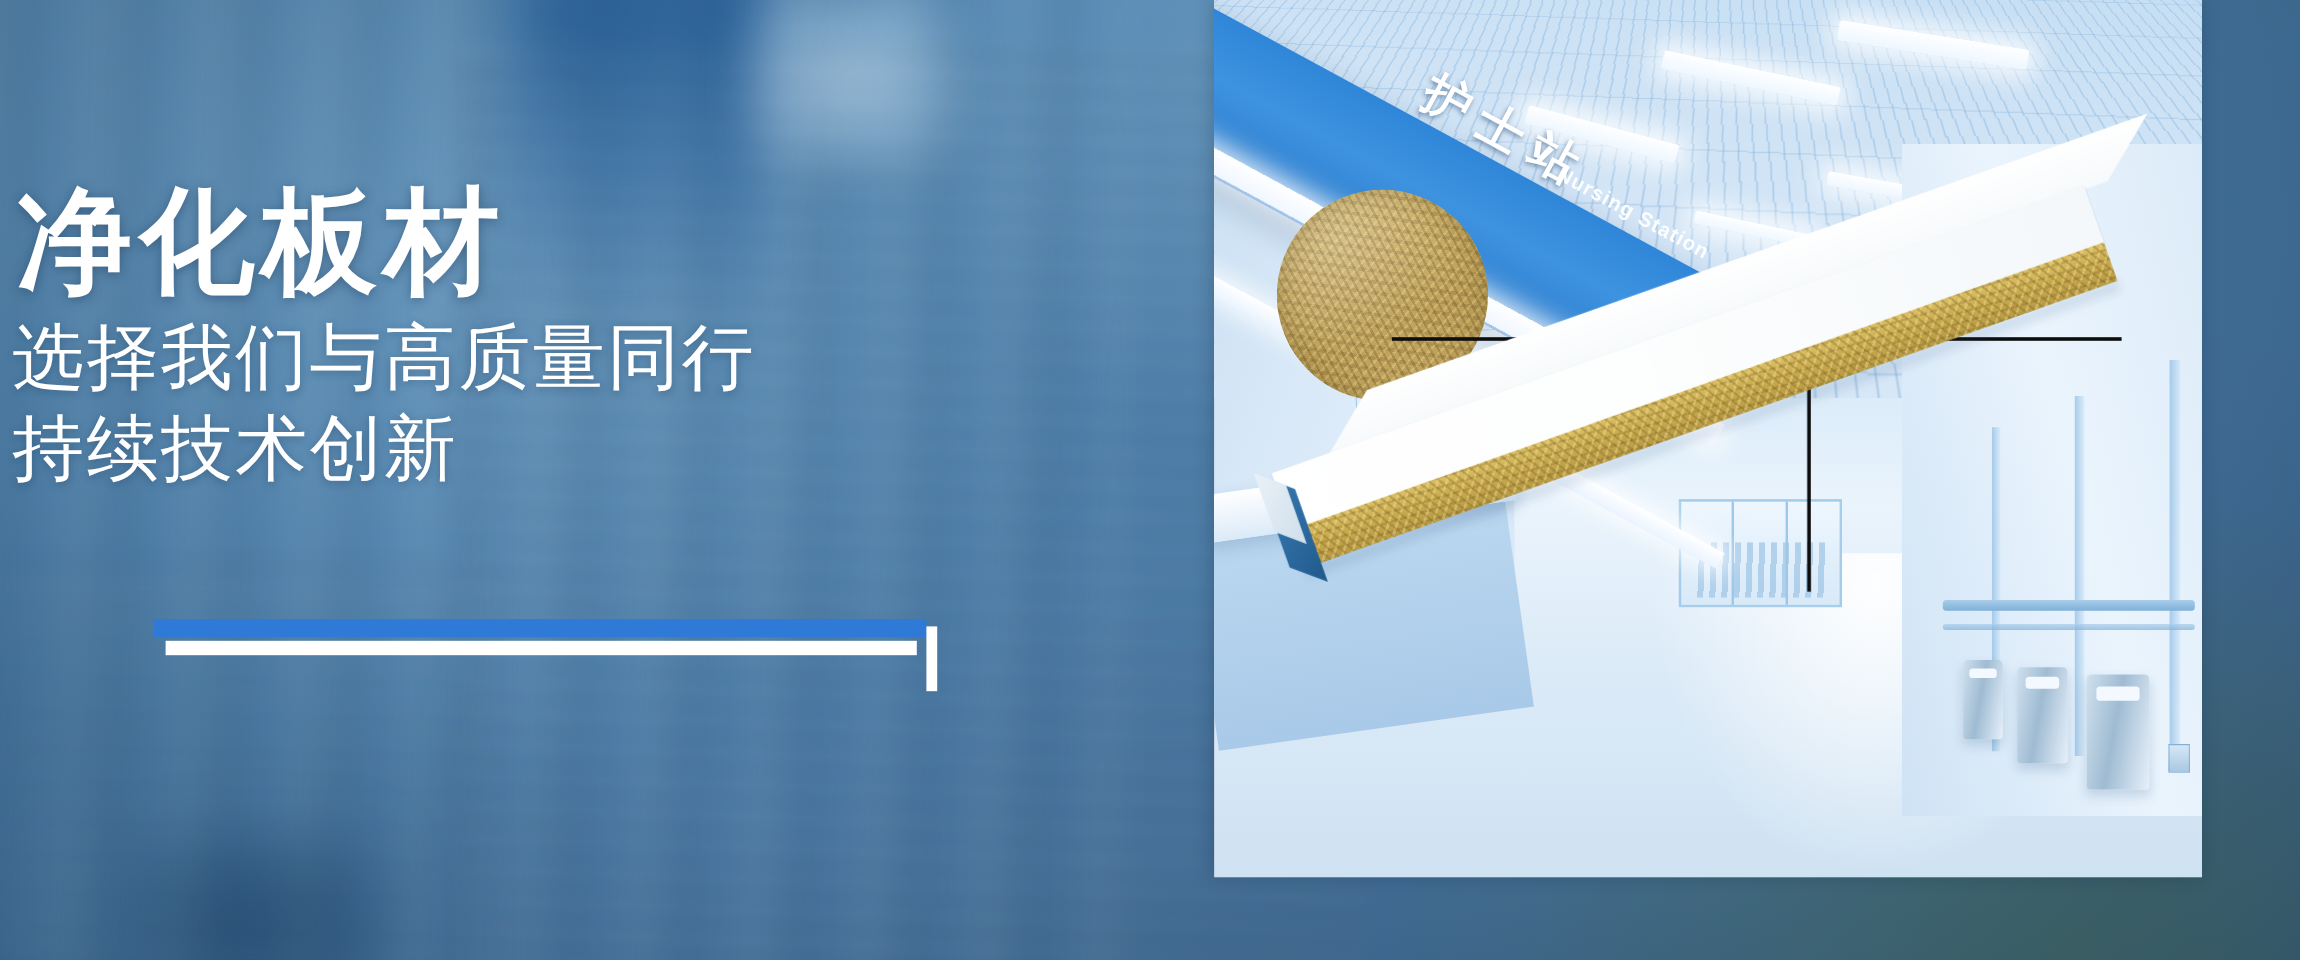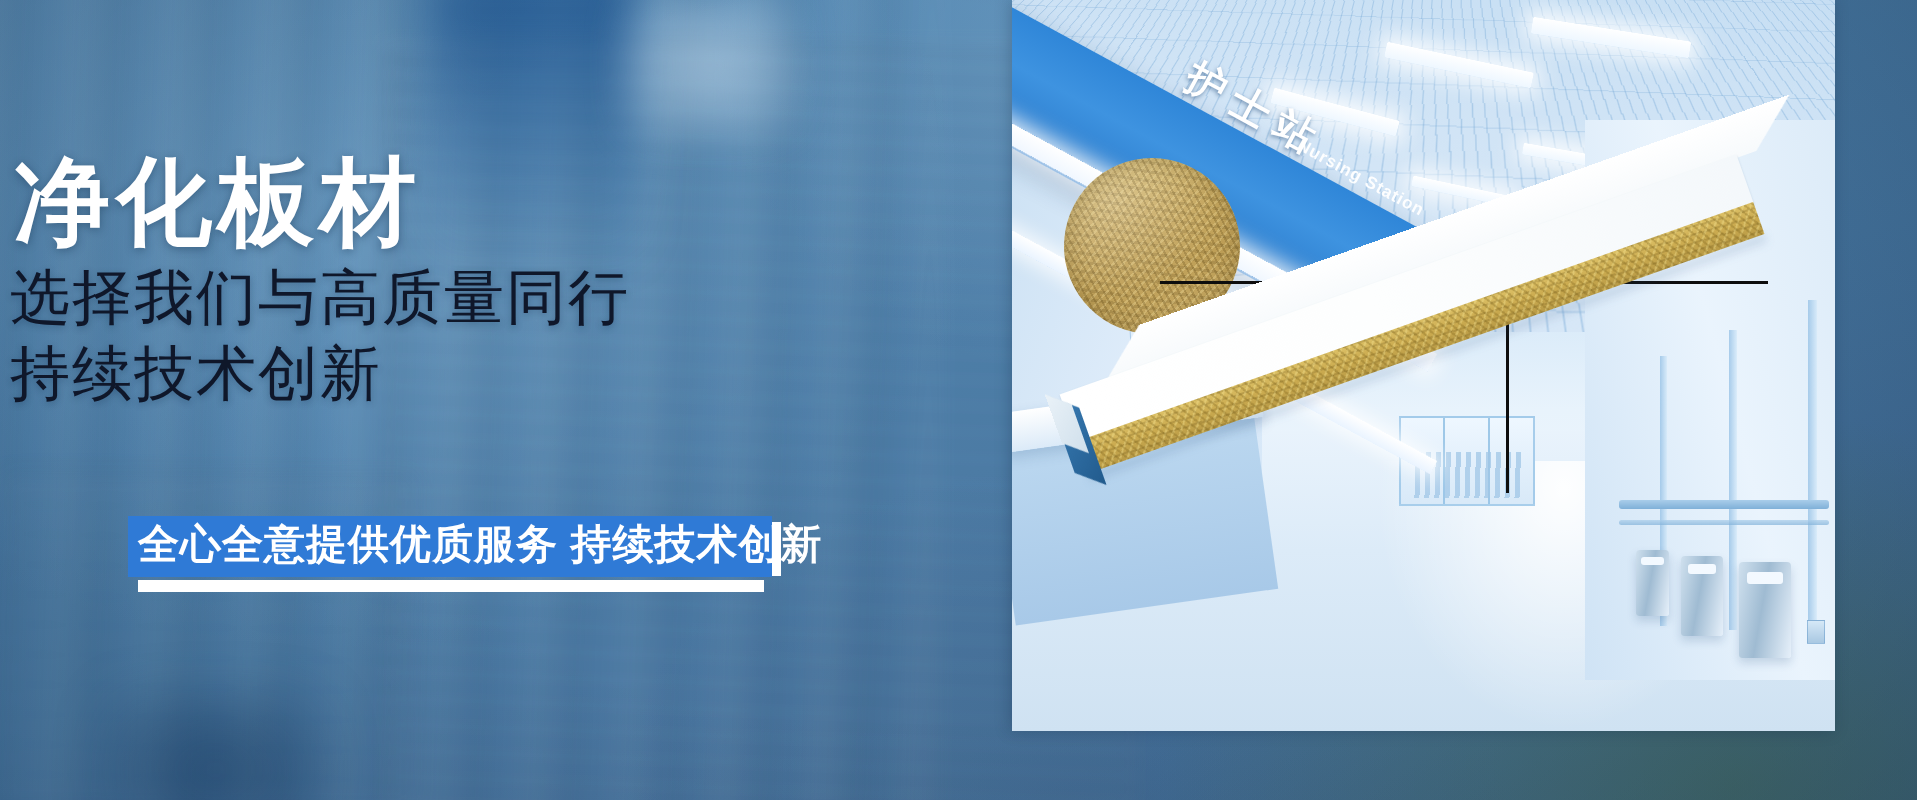--- a/index.html
+++ b/index.html
@@ -111,21 +111,21 @@
     color: #ffffff;
     letter-spacing: 6px;
     line-height: 1.08;
     text-shadow: 0 2px 10px rgba(12,40,70,0.40);
     margin: 0 0 6px 0;
     padding-left: 14px;
   }
   .subline {
     font-size: 60px;
     font-weight: normal;
-    color: #0f172a;
+    color: #ffffff;
     letter-spacing: 2px;
     line-height: 1.28;
     margin: 0;
     padding-left: 10px;
     text-shadow: 0 2px 7px rgba(12,40,70,0.32);
   }
 
   
   .tagline-wrap {
     position: absolute;
@@ -462,21 +462,20 @@
   </div>
 
   <div class="text-col">
     <div class="headline">净化板材</div>
     <div class="subline">选择我们与高质量同行</div>
     <div class="subline">持续技术创新</div>
   </div>
 
   <div class="tagline-wrap">
     <div class="tagline-bar">
-      <div class="tagline-text">全心全意提供优质服务 持续技术创新</div>
       <div class="tagline-tick"></div>
     </div>
     <div class="tagline-underbar"></div>
   </div>
 
   <div class="photo">
     <div class="ph-room"></div>
     <div class="ph-floor"></div>
     <div class="ph-floor-glow"></div>
     <div class="ph-ceiling"></div>

